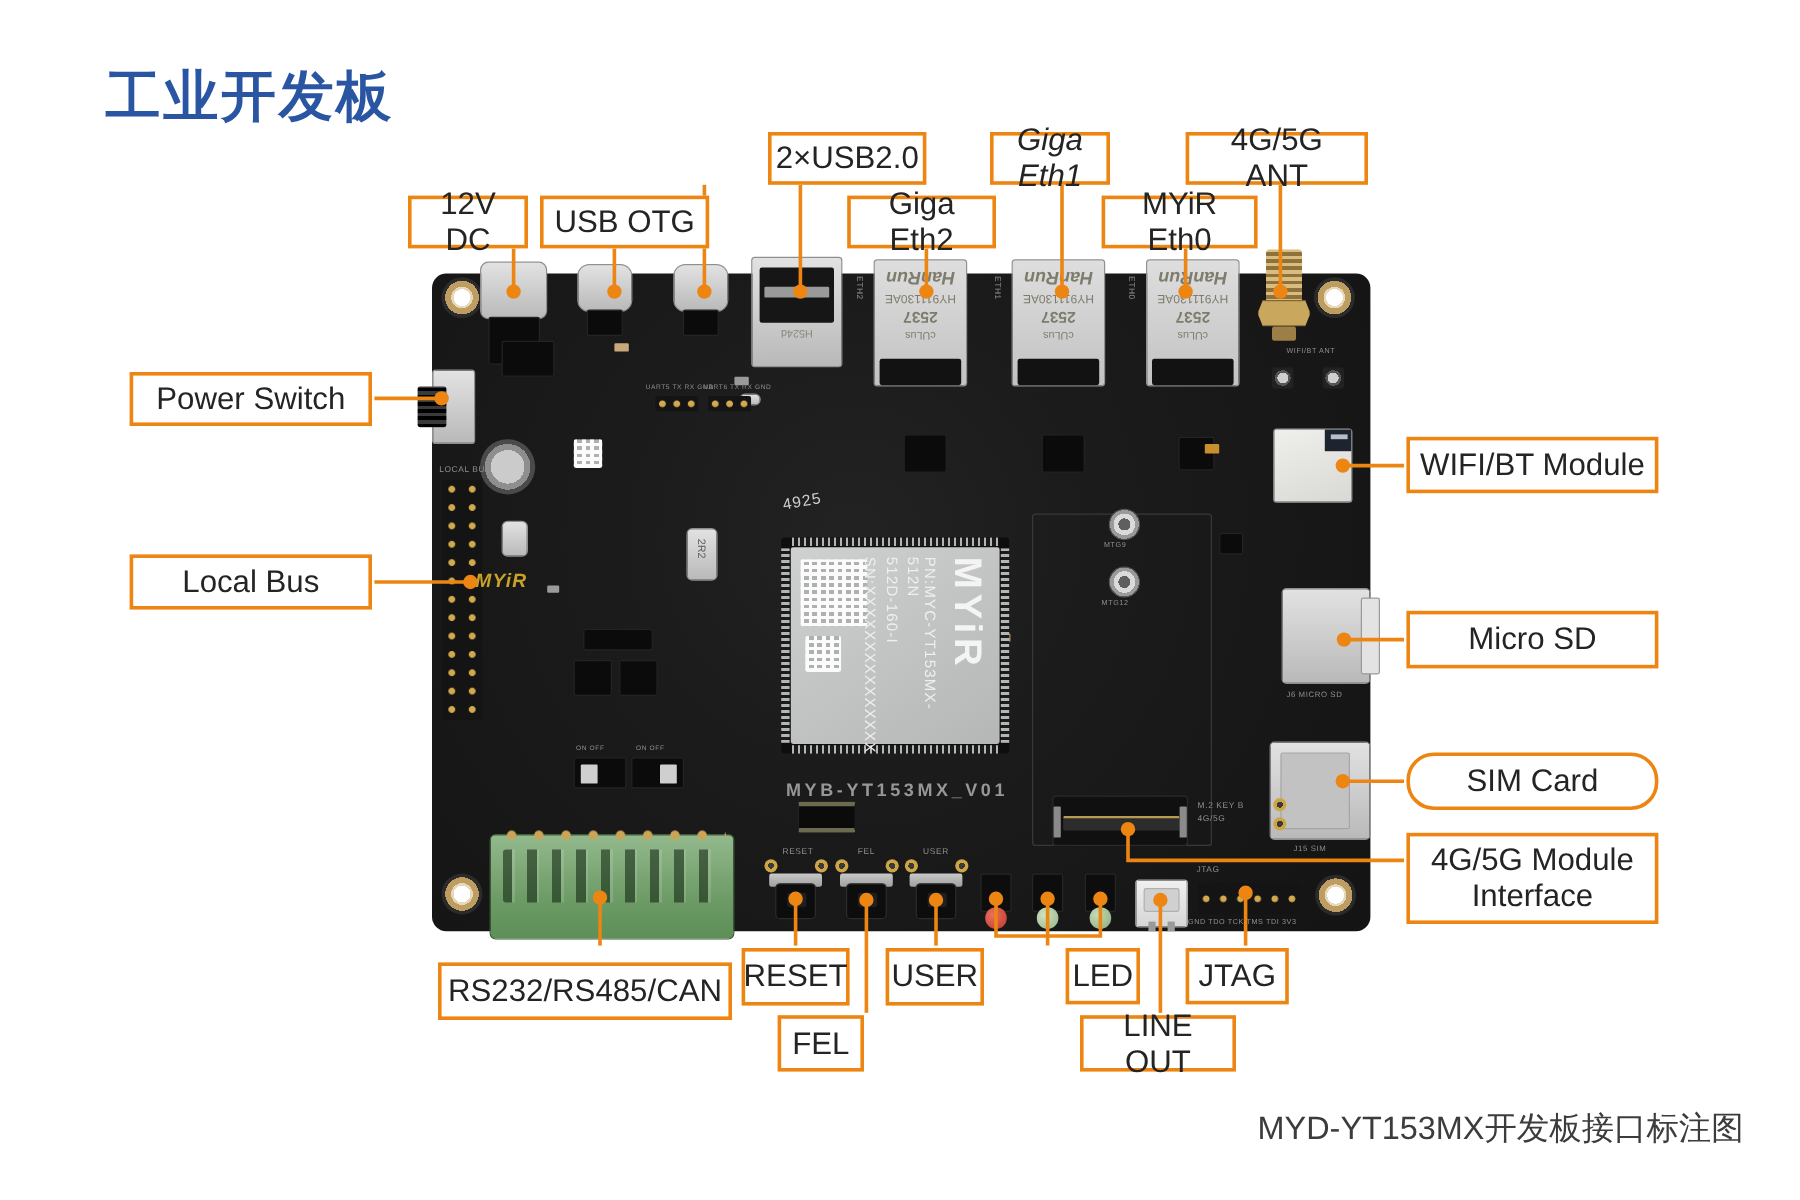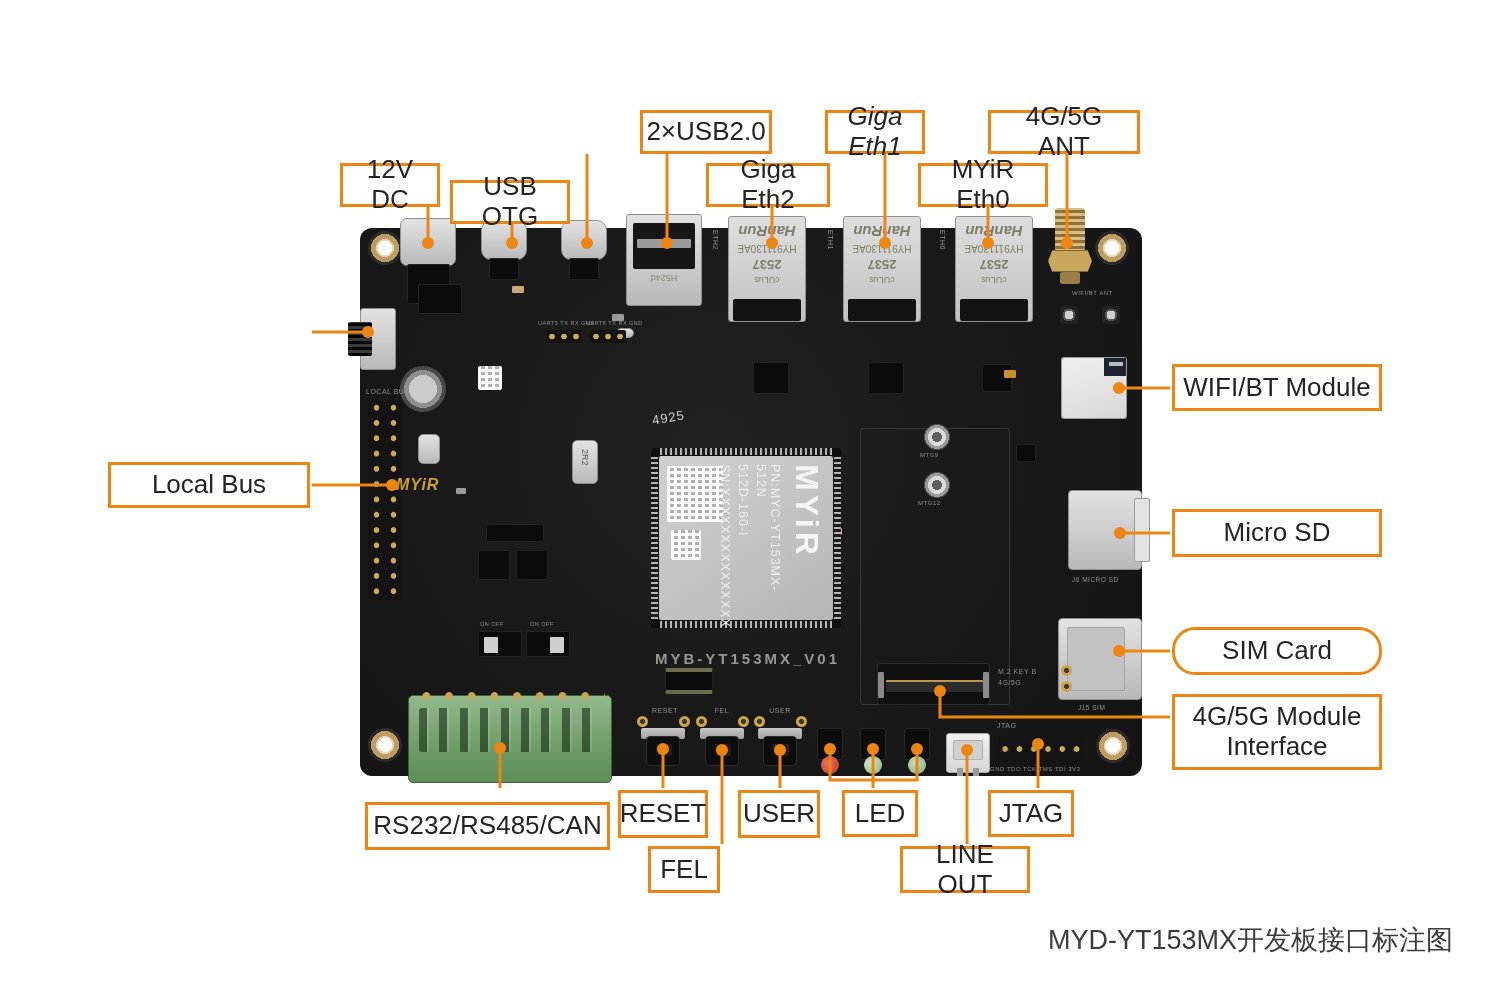--- a/index.html
+++ b/index.html
@@ -58,20 +58,21 @@
   .cap-t{background:#c9a87c;border-radius:1px;}
   .cap-g{background:#9a9a9a;border-radius:1px;}
   .ufl{background:#222;border-radius:3px;
        background-image:radial-gradient(circle,#cfcfcf 0 4.5px,#555 4.5px 6.5px,rgba(0,0,0,0) 6.5px);}
 </style>
 </head>
 <body>
 
 <div class="page">
 
+  <h1 class="title">工业开发板</h1>
 
   <div class="board">
 
     <div class="hole" style="left:8px;top:3px;"></div>
     <div class="hole" style="left:735px;top:3px;"></div>
     <div class="hole" style="left:8px;top:500px;"></div>
     <div class="hole" style="left:736px;top:501px;"></div>
 
     <div class="silver" style="left:40px;top:-10px;width:56px;height:48px;border-radius:7px;"></div>
     <div class="blk" style="left:47px;top:36px;width:43px;height:40px;"></div>
@@ -321,36 +322,37 @@
       <circle cx="780" cy="750" r="6"></circle>
       <circle cx="830" cy="749" r="6"></circle>
         <circle cx="873" cy="749" r="6"></circle>
         <circle cx="917" cy="749" r="6"></circle>
       <circle cx="967" cy="750" r="6"></circle>
         <circle cx="1038" cy="744" r="6"></circle>
     </g>
   </svg>
 
   <div class="callout" style="left:340px;top:163px;width:100px;height:44px;">12V DC</div>
-  <div class="callout" style="left:450px;top:180px;width:120px;height:44px;">USB OTG</div>
+  <div class="callout" style="left:450px;top:163px;width:141px;height:44px;">USB OTG</div>
   <div class="callout" style="left:640px;top:110px;width:132px;height:44px;">2×USB2.0</div>
   <div class="callout" style="left:706px;top:163px;width:124px;height:44px;">Giga Eth2</div>
   <div class="callout" style="left:825px;top:110px;width:100px;height:44px;font-style:italic;">Giga Eth1</div>
   <div class="callout" style="left:918px;top:163px;width:130px;height:44px;">MYiR Eth0</div>
   <div class="callout" style="left:988px;top:110px;width:152px;height:44px;">4G/5G ANT</div>
 
+  <div class="callout" style="left:108px;top:310px;width:202px;height:45px;">Power Switch</div>
   <div class="callout" style="left:108px;top:462px;width:202px;height:46px;">Local Bus</div>
 
   <div class="callout" style="left:1172px;top:509px;width:210px;height:48px;">Micro SD</div>
   <div class="callout" style="left:1172px;top:364px;width:210px;height:47px;">WIFI/BT Module</div>
   <div class="callout" style="left:1172px;top:627px;width:210px;height:48px;border-radius:23px;">SIM Card</div>
   <div class="callout" style="left:1172px;top:694px;width:210px;height:76px;">4G/5G Module Interface</div>
 
   <div class="callout" style="left:365px;top:790px;width:245px;height:48px;margin-top:12px;">RS232/RS485/CAN</div>
   <div class="callout" style="left:618px;top:790px;width:90px;height:48px;">RESET</div>
   <div class="callout" style="left:738px;top:790px;width:82px;height:48px;">USER</div>
-  <div class="callout" style="left:842px;top:790px;width:76px;height:47px;">LED</div>
+  <div class="callout" style="left:888px;top:790px;width:62px;height:47px;">LED</div>
   <div class="callout" style="left:988px;top:790px;width:86px;height:47px;">JTAG</div>
   <div class="callout" style="left:648px;top:846px;width:72px;height:47px;">FEL</div>
   <div class="callout" style="left:900px;top:846px;width:130px;height:47px;">LINE OUT</div>
 
   <div class="caption">MYD-YT153MX开发板接口标注图</div>
 </div>
 
 </body></html>

